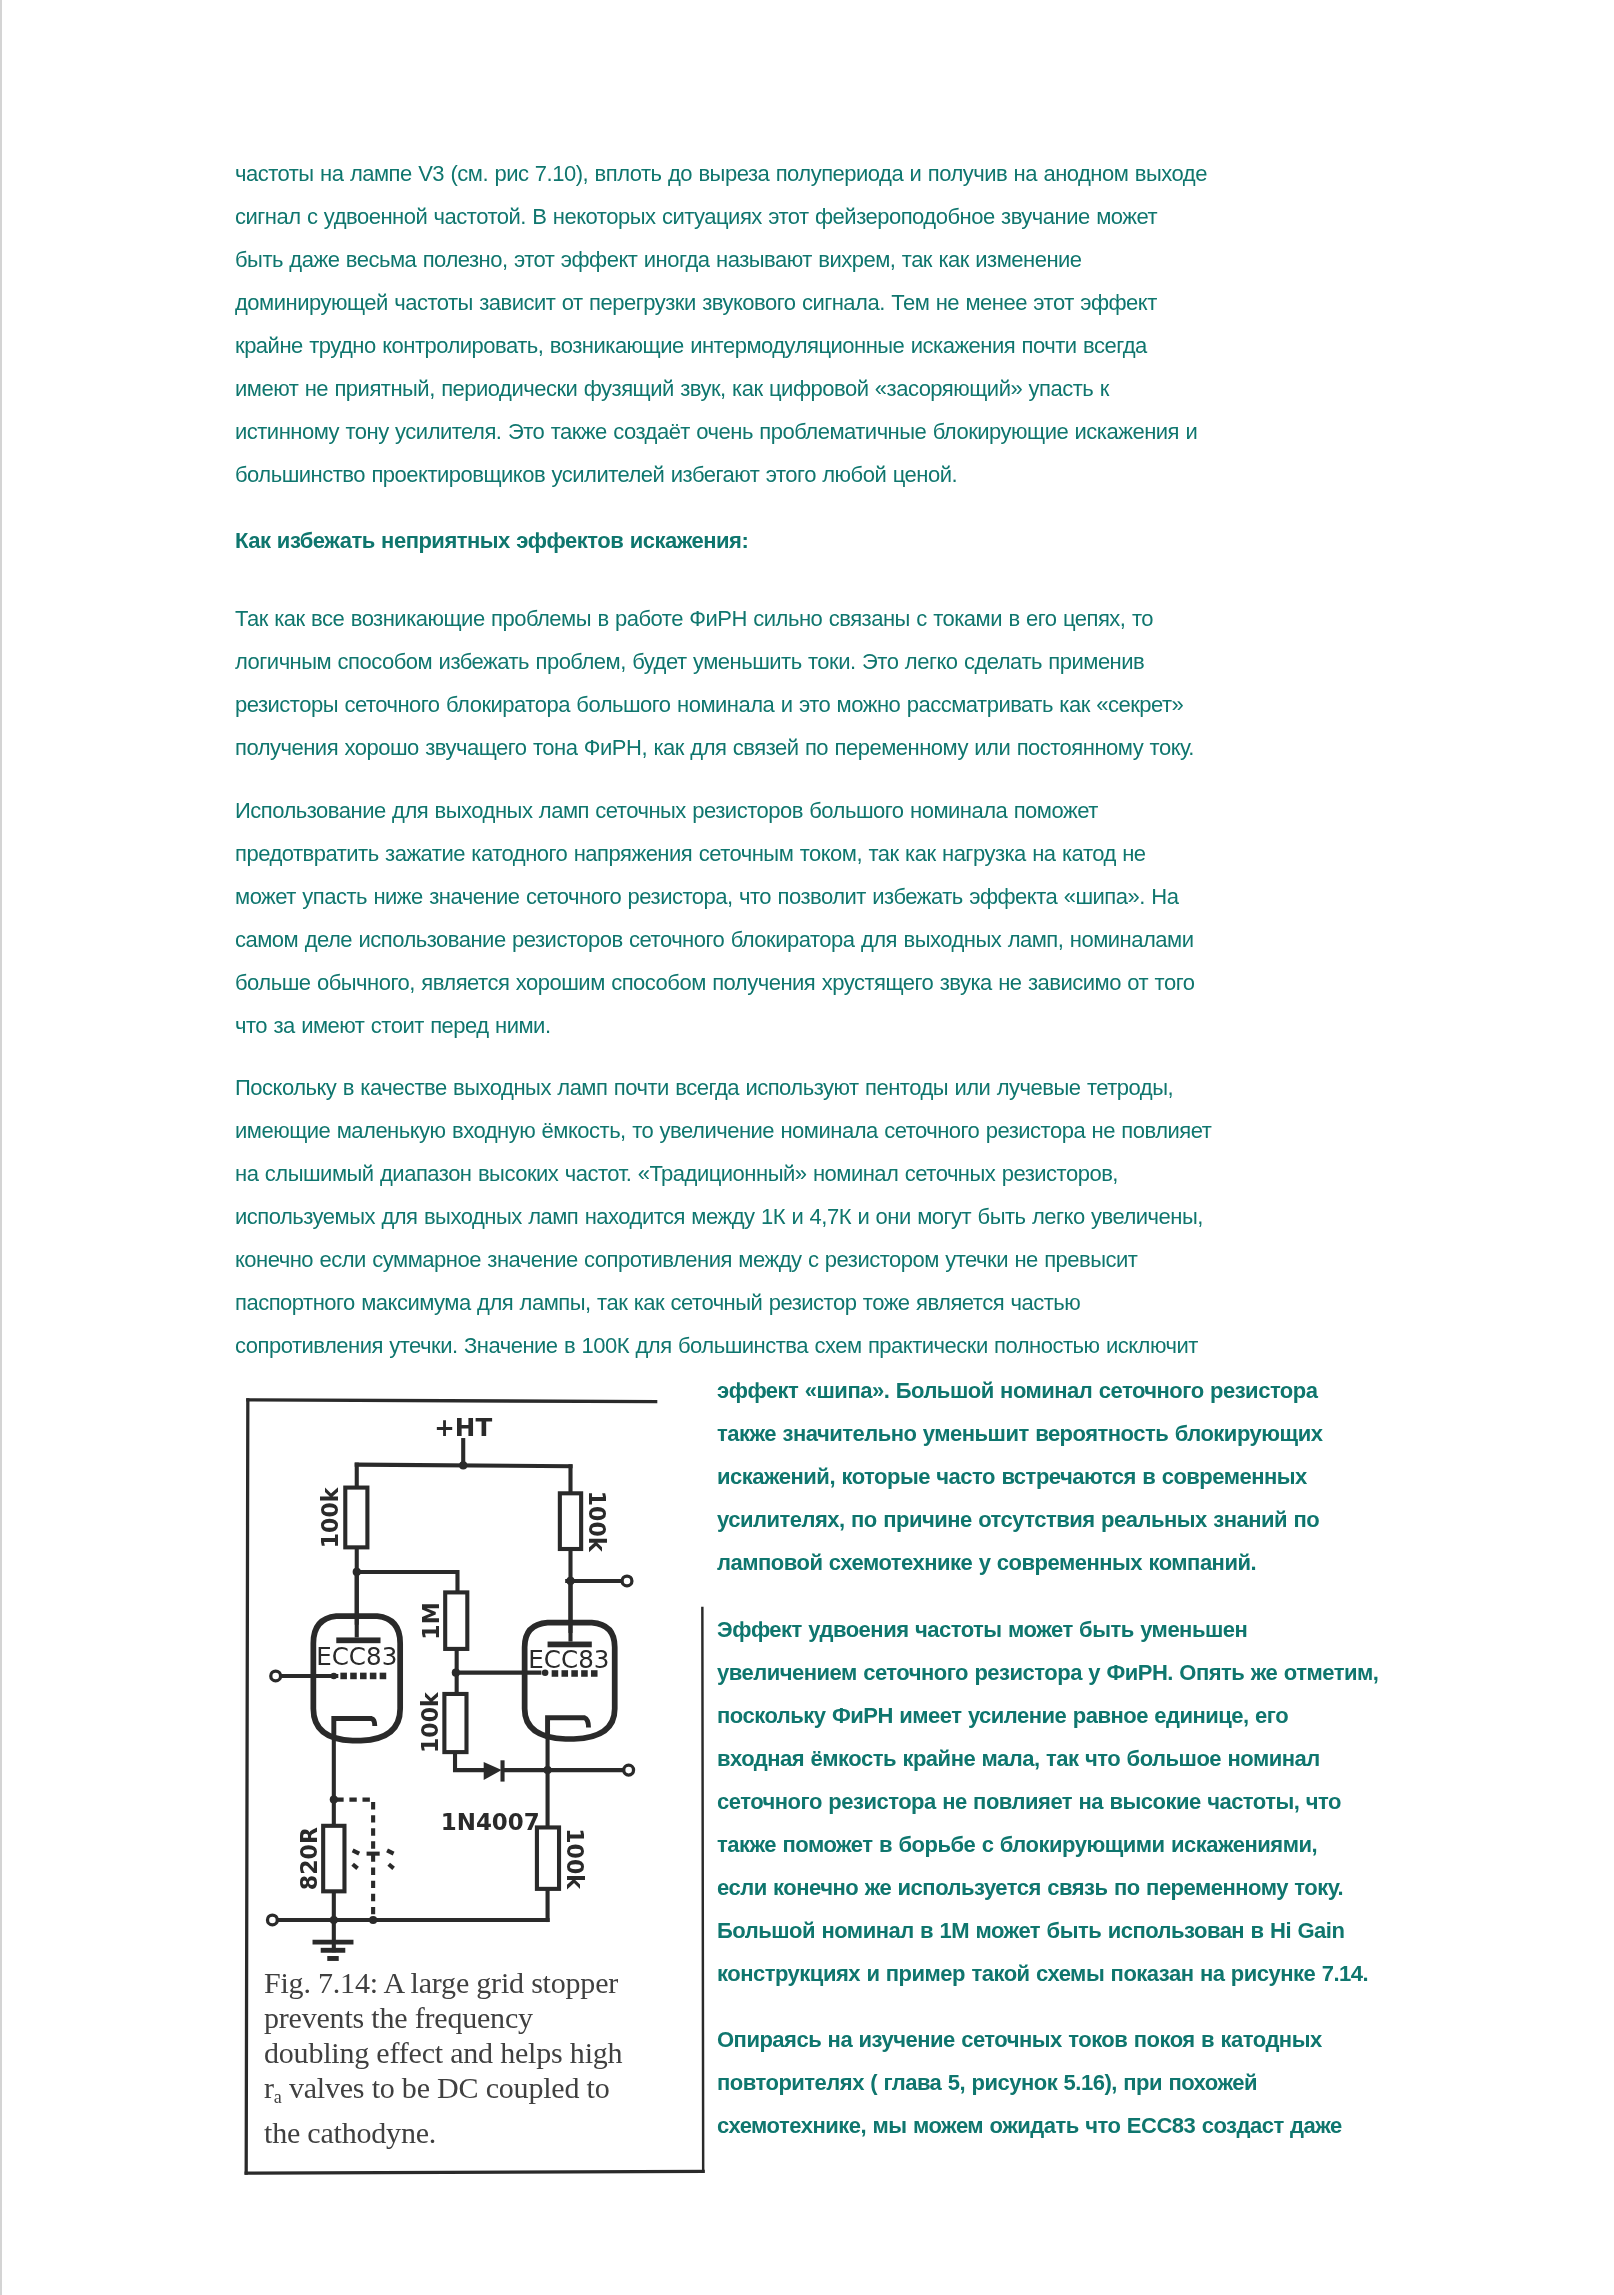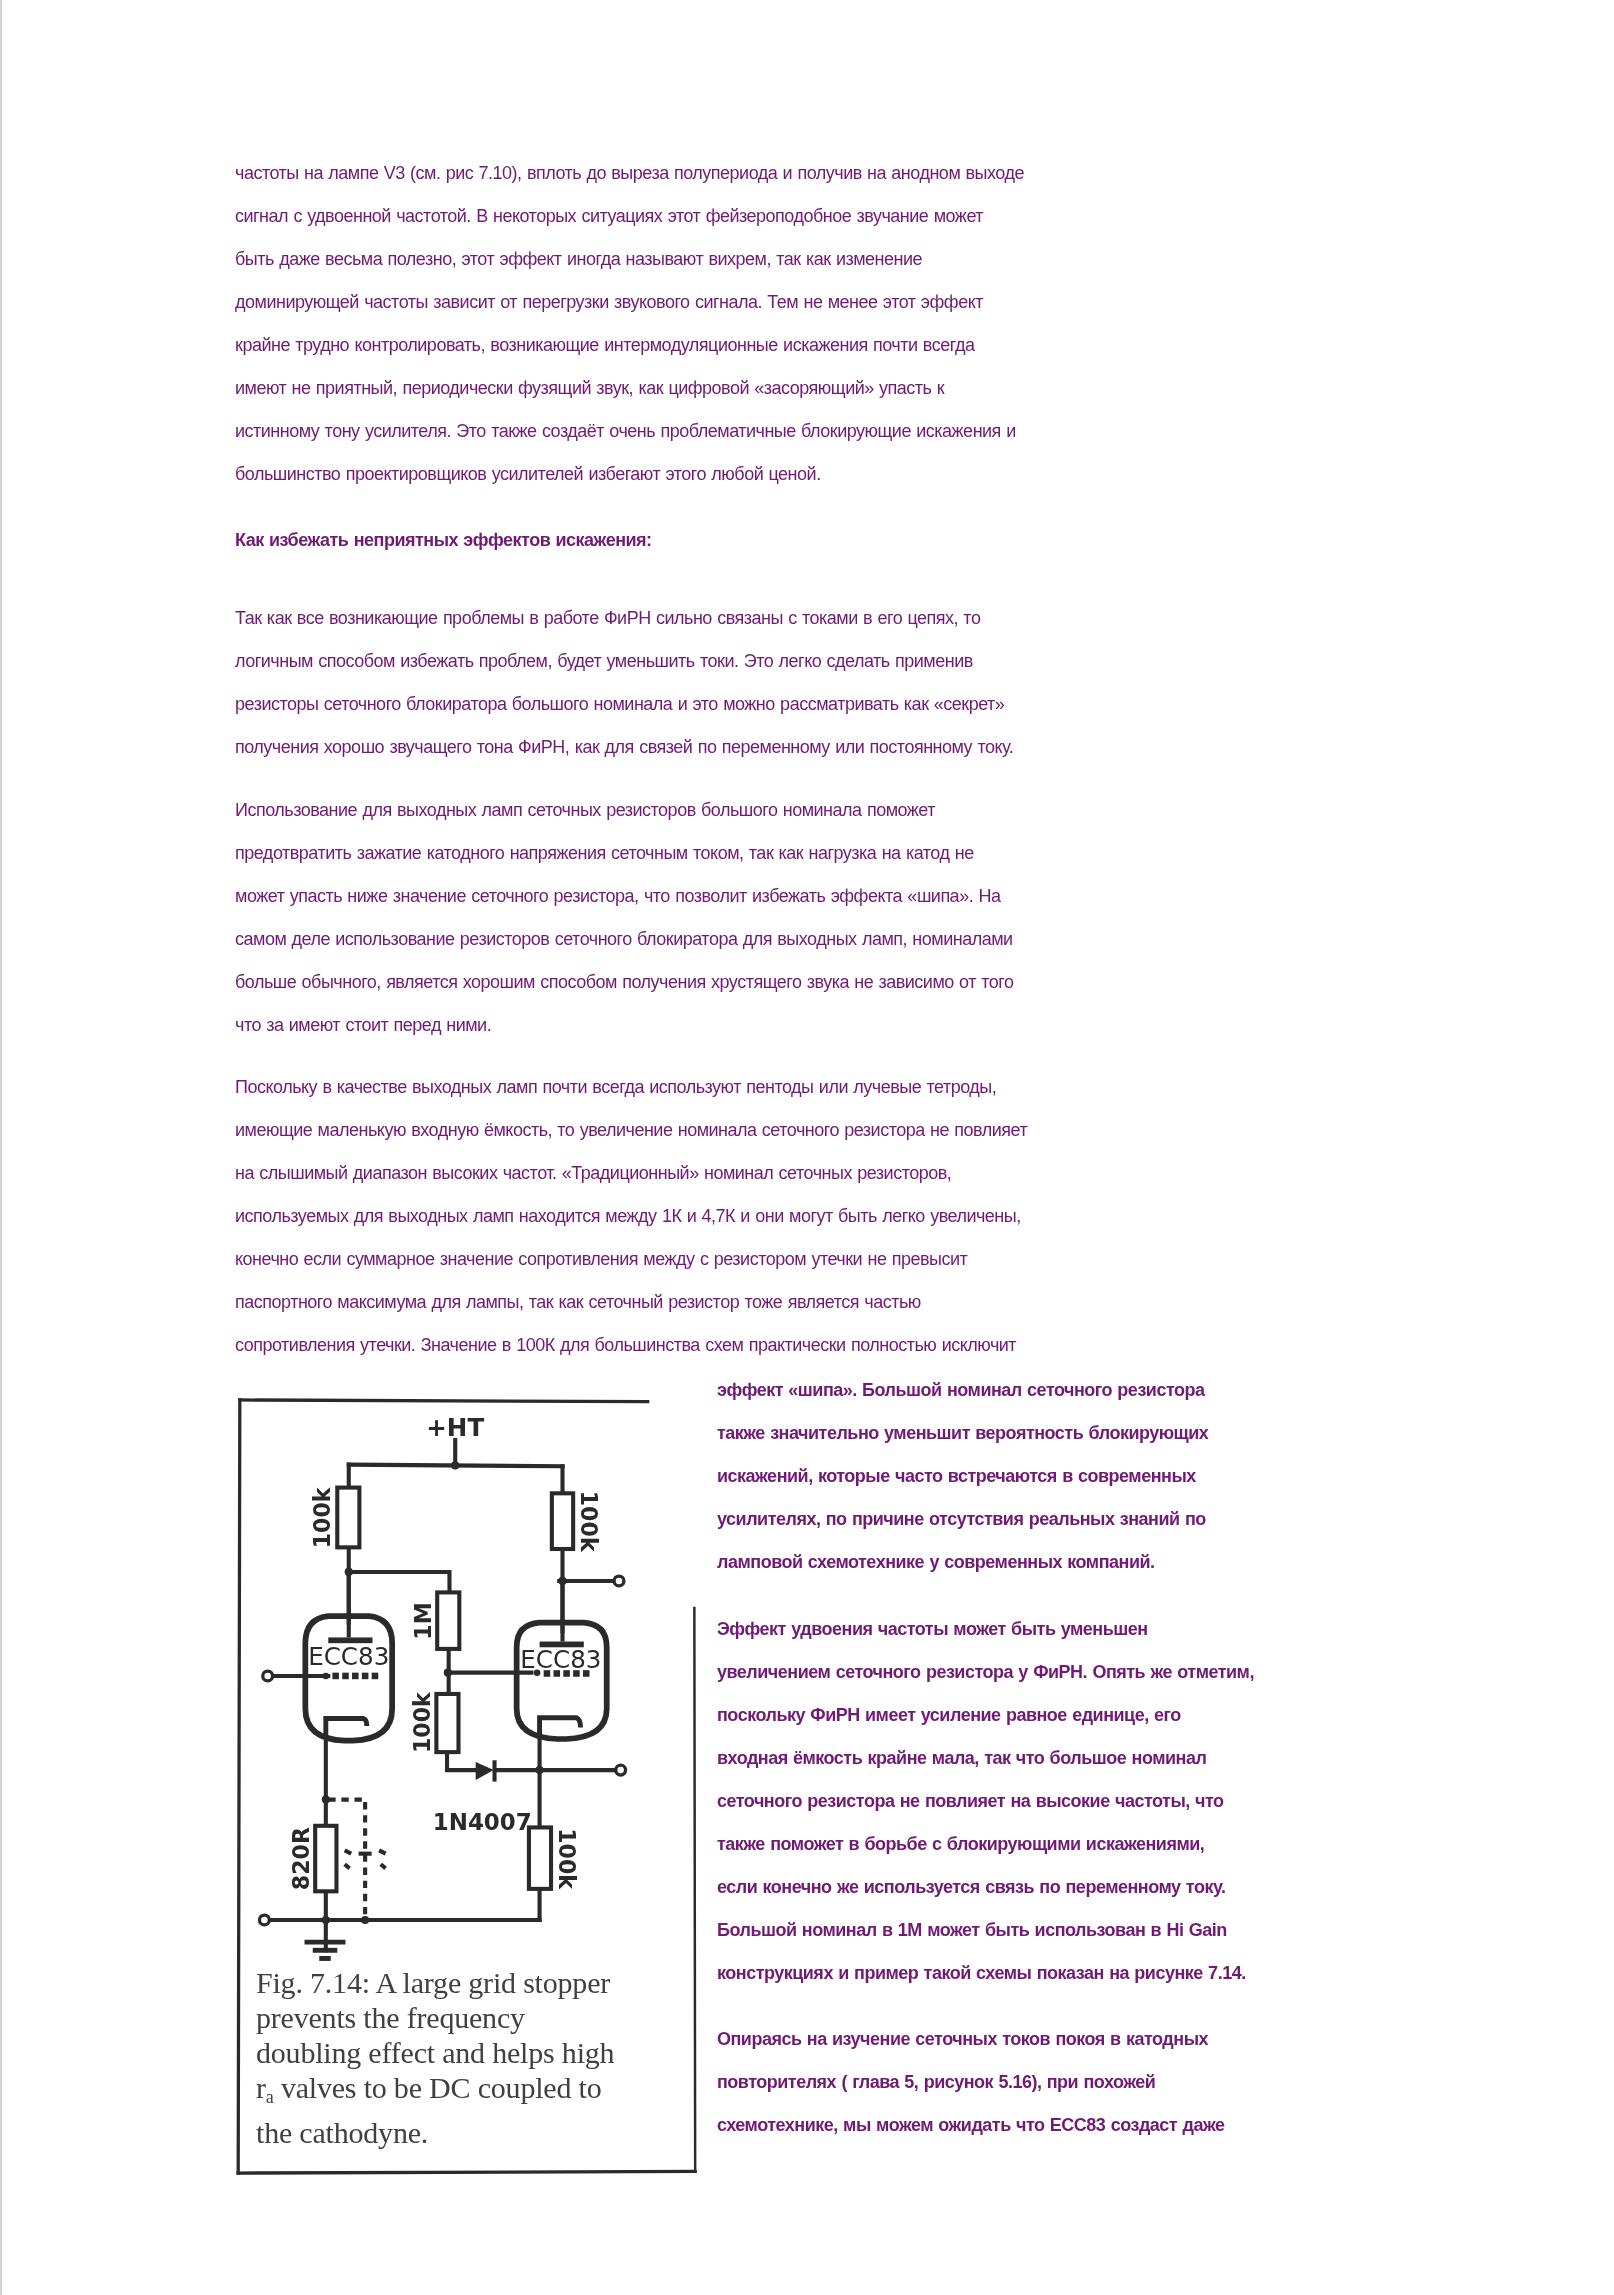--- a/index.html
+++ b/index.html
@@ -1,23 +1,23 @@
 <!DOCTYPE html>
 <html style="font-size:13px"><head>
 <meta charset="utf-8">
 <style>
   html, body { margin: 0; padding: 0; background: #ffffff; }
   body { width: 1614px; height: 2295px; position: relative; overflow: hidden; }
   .page-edge { position: absolute; left: 0; top: 0; width: 1.6px; height: 2295px; background: #d4d4d4; }
-  .text { font-family: "Liberation Sans", "DejaVu Sans", sans-serif; color: #701a75; font-size: 18px; letter-spacing: -0.5px; word-spacing: 0.8px; }
+  .text { font-family: "Liberation Sans", "DejaVu Sans", sans-serif; color: #0f766e; font-size: 22px; letter-spacing: -0.5px; word-spacing: 0.8px; }
   .para { position: absolute; left: 235px; width: 1328px; margin: 0; }
   .line { display: block; height: 43px; line-height: 43px; white-space: nowrap; }
   .heading { font-weight: bold; }
   .right-col { position: absolute; left: 717px; width: 828px; margin: 0; font-weight: bold; }
-  .figure { position: absolute; left: 230px; top: 1385px; width: 475px; height: 803px; }
+  .figure { position: absolute; left: 238px; top: 1385px; width: 475px; height: 803px; }
   .figure svg { position: absolute; left: 0; top: 0; }
   .caption { position: absolute; left: 256px; top: 1966px; width: 426px; font-family: "Liberation Serif", "DejaVu Serif", serif; font-size: 30px; line-height: 35px; color: #404040; letter-spacing: -0.2px; }
   .caption-line { display: block; white-space: nowrap; }
   .sub { font-size: 18px; vertical-align: -4.9px; }
 </style>
 </head>
 <body>
 
 <div class="page-edge"></div>
 

